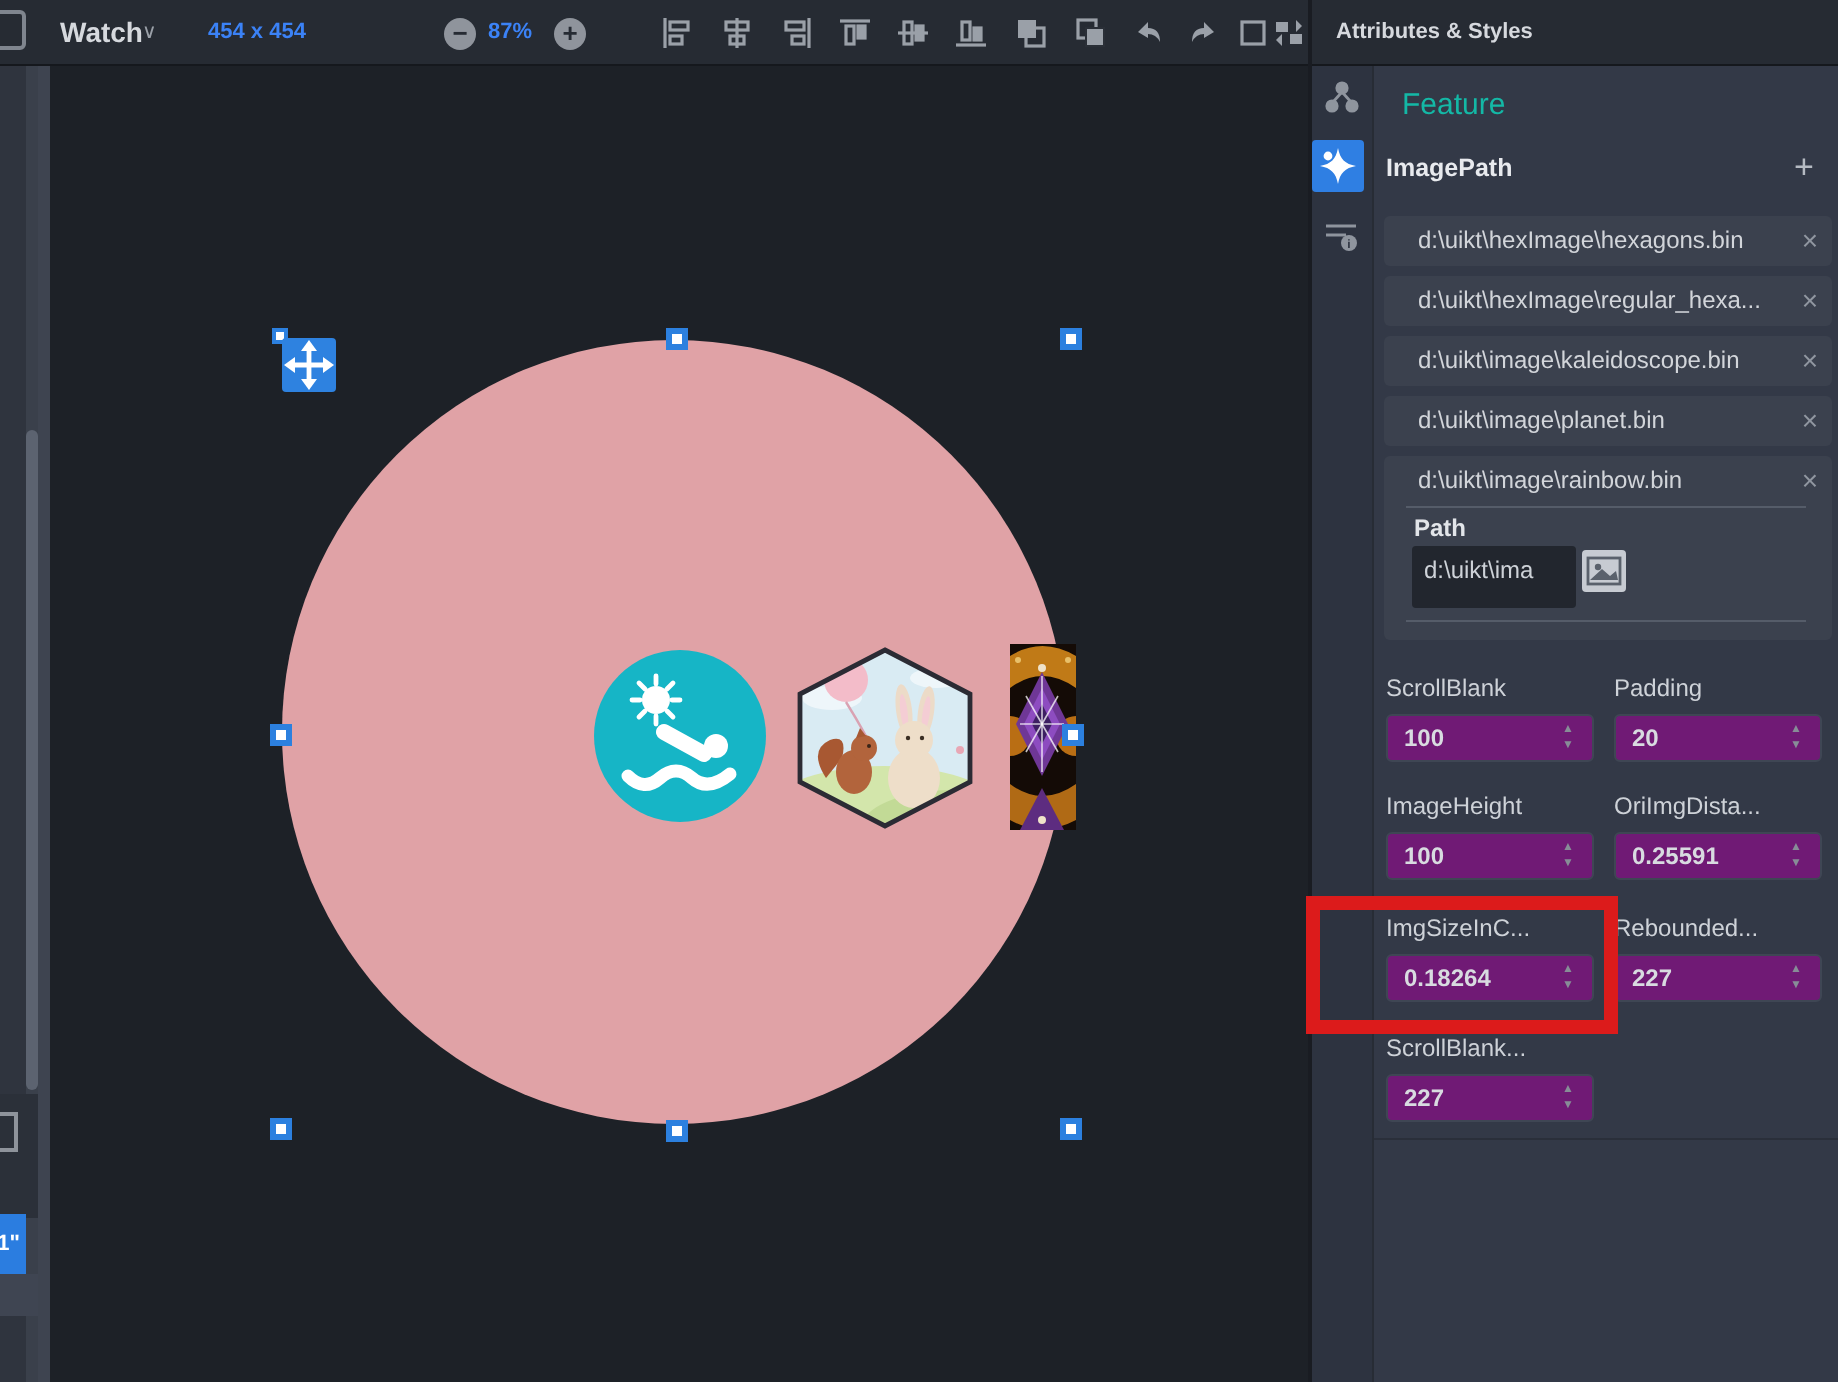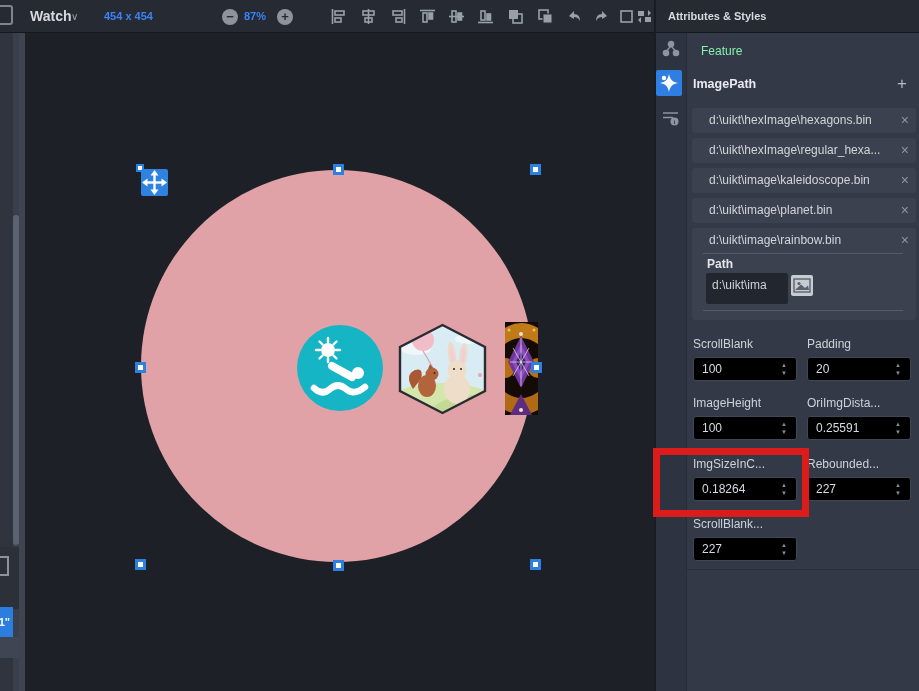--- a/index.html
+++ b/index.html
@@ -40,40 +40,40 @@
   .handle-sm{width:8px;height:8px;background:#2c80df;z-index:11;}
   .handle-sm::after{content:"";position:absolute;left:2px;top:2px;width:4px;height:4px;background:#fff;}
   .movebtn{left:116px;top:136px;width:27px;height:27px;background:#2e82e0;border-radius:2px;z-index:13;}
 
   
   .rail{left:656px;top:33px;width:30px;height:658px;background:#2d3340;z-index:5;}
   .rail-tile{left:0px;top:37px;width:26px;height:26px;border-radius:2px;background:#2f7fe3;}
 
   
   .panel{left:686px;top:33px;width:233px;height:658px;background:#333947;border-left:1px solid #272c35;z-index:5;}
-  .p-title{left:14px;top:11px;color:#86efac;font-size:12px;}
+  .p-title{left:14px;top:11px;color:#14b8a6;font-size:15px;}
   .p-sub{left:6px;top:44px;color:#e8eaee;font-size:12.5px;font-weight:bold;}
   .p-plus{left:210px;top:41px;color:#b5bac2;font-size:17px;font-weight:normal;}
   .prow{left:5px;width:224px;height:25px;background:#3b414e;border-radius:3px;color:#d2d5da;
         font-size:12px;line-height:25px;padding-left:17px;}
   .prow .x{position:absolute;right:7px;top:0;color:#9096a0;font-size:14px;line-height:25px;}
   .pgroup{left:5px;top:195px;width:224px;height:92px;background:#3b414e;border-radius:3px;}
   .pg-row{left:17px;top:0;width:190px;color:#d2d5da;font-size:12px;line-height:25px;}
   .pg-x{position:absolute;right:7px;top:0;color:#9096a0;font-size:14px;line-height:25px;}
   .pg-div{left:11px;width:200px;height:1px;background:#555c69;}
   .pg-label{left:15px;top:29px;color:#e2e5e9;font-size:12px;font-weight:bold;}
   .pg-input{left:14px;top:45px;width:82px;height:31px;background:#22262e;border-radius:2px;
             color:#ced2d8;font-size:12px;line-height:25px;padding-left:6px;}
   .pg-imgbtn{left:99px;top:47px;width:22px;height:21px;background:#c7cbd2;border-radius:2px;}
 
   .field{width:104px;}
   .flabel{color:#ced2d8;font-size:12px;white-space:nowrap;}
-  .finput{position:absolute;left:0;top:20px;width:104px;height:24px;background:#000000;
+  .finput{position:absolute;left:0;top:20px;width:104px;height:24px;background:#701a75;
           border:1px solid #3f4654;border-radius:3px;color:#d8dbe0;font-size:12px;
-          line-height:22px;padding-left:8px;}
+          line-height:22px;padding-left:8px;font-weight:bold;}
   .spin{position:absolute;right:5px;top:1px;width:10px;height:20px;color:#878d97;}
   .spin i{position:absolute;left:0;font-style:normal;font-size:6px;line-height:6px;}
   .spin i.up{top:3px;} .spin i.dn{top:11px;}
   .panel-div{left:0px;top:536px;width:233px;height:1px;background:#2a2f3a;}
 
   .red-box{left:653px;top:448px;width:156px;height:69px;border:7px solid #dc1b1b;z-index:50;}
 </style>
 </head>
 <body>
 

